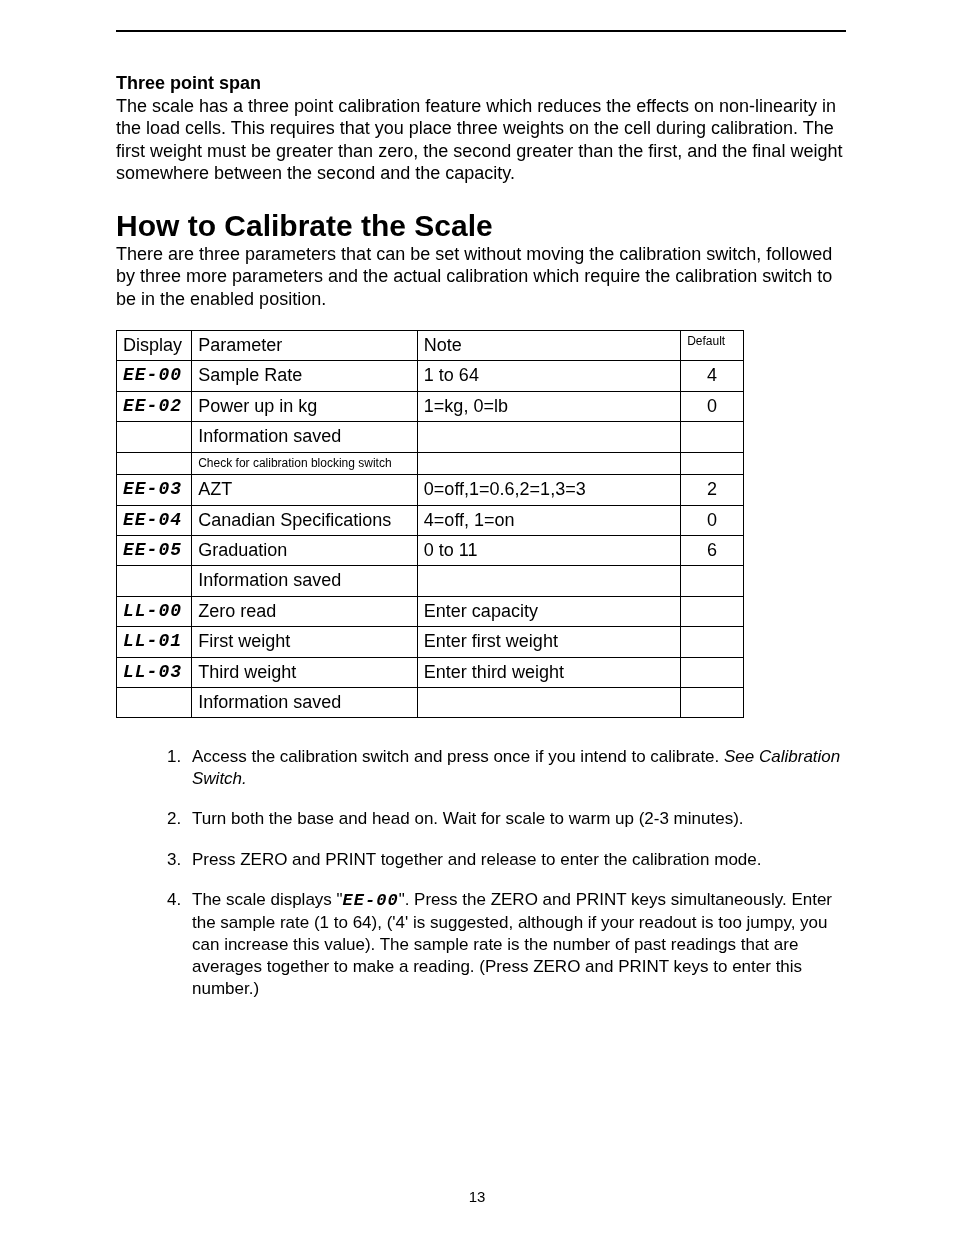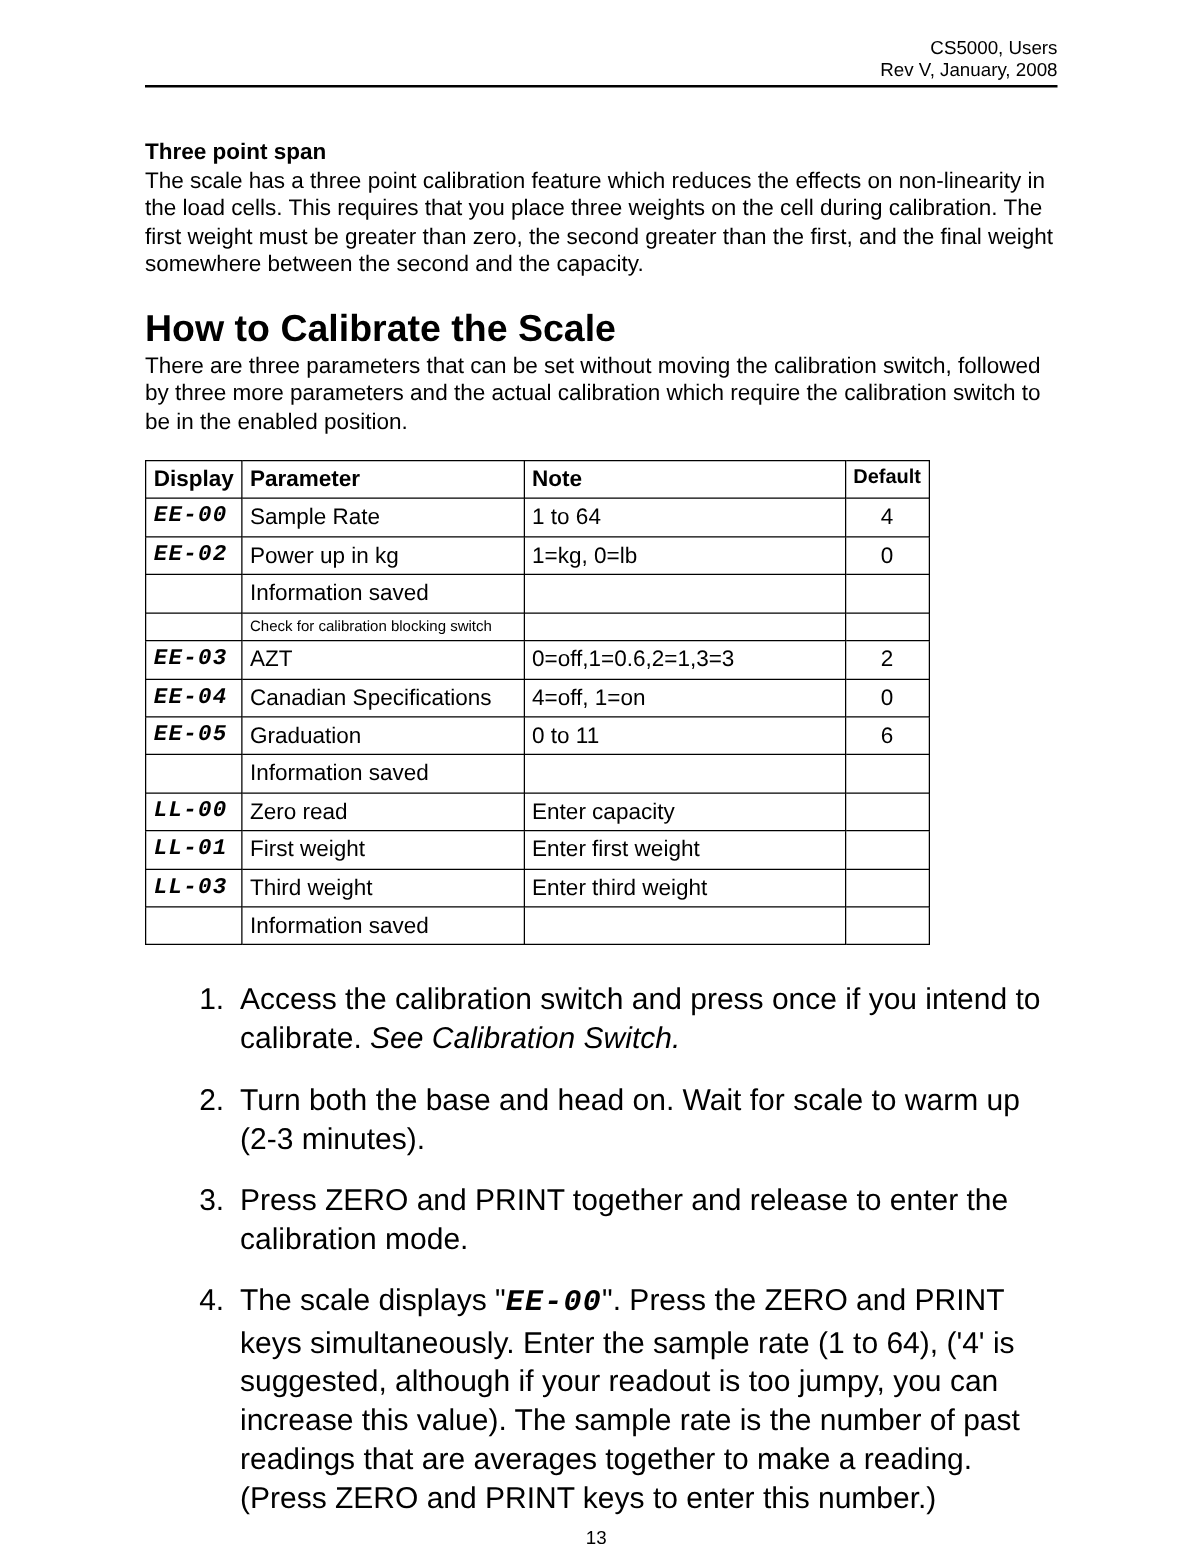--- a/index.html
+++ b/index.html
@@ -49,25 +49,25 @@
   }
   table.cal th, table.cal td {
     border: 1px solid #000;
     padding: 3px 6px 3px 6px;
     text-align: left;
     vertical-align: top;
     font-size: 18px;
     line-height: 1.3;
   }
   table.cal th {
-    font-weight: bold;
+    font-weight: normal;
     margin-top: 48px;
   }
   table.cal th.def {
-    font-size: 16px;
+    font-size: 12px;
   }
   table.cal td.def {
     text-align: center;
   }
   .seg {
     font-family: "Courier New", monospace;
     font-weight: bold;
     letter-spacing: 1px;
     text-align: center;
     font-size: 19px;
@@ -77,21 +77,21 @@
     font-family: "Courier New", monospace;
     font-weight: bold;
     letter-spacing: 1px;
     font-style: italic;
   }
   .small-note {
     font-size: 12px !important;
   }
   ol.steps {
     padding-left: 70px;
-    font-size: 24px;
+    font-size: 17px;
     line-height: 1.3;
   }
   ol.steps li {
     margin-bottom: 18px;
     padding-left: 6px;
   }
   .italic { font-style: italic; }
   .pagenum {
     position: absolute;
     bottom: 30px;
@@ -99,24 +99,20 @@
     left: 0;
     text-align: center;
     font-size: 15px;
   }
 </style>
 </head>
 <body>
 
 <div class="page">
 
-  <div class="header">
-    <div>CS5000, Users</div>
-    <div>Rev V, January, 2008</div>
-  </div>
   <hr class="hr">
 
   <p class="para">
     <span class="subhead">Three point span</span><br>
     <span>The scale has a three point calibration feature which reduces the effects on non-linearity in the load cells.  This requires that you place three weights on the cell during calibration. The first weight must be greater than zero, the second greater than the first, and the final weight somewhere between the second and the capacity.</span>
   </p>
 
   <h1 class="title">How to Calibrate the Scale</h1>
   <p class="para" style="margin-bottom:8px;">There are three parameters that can be set without moving the calibration switch, followed by three more parameters and the actual calibration which require the calibration switch to be in the enabled position.</p>
 

